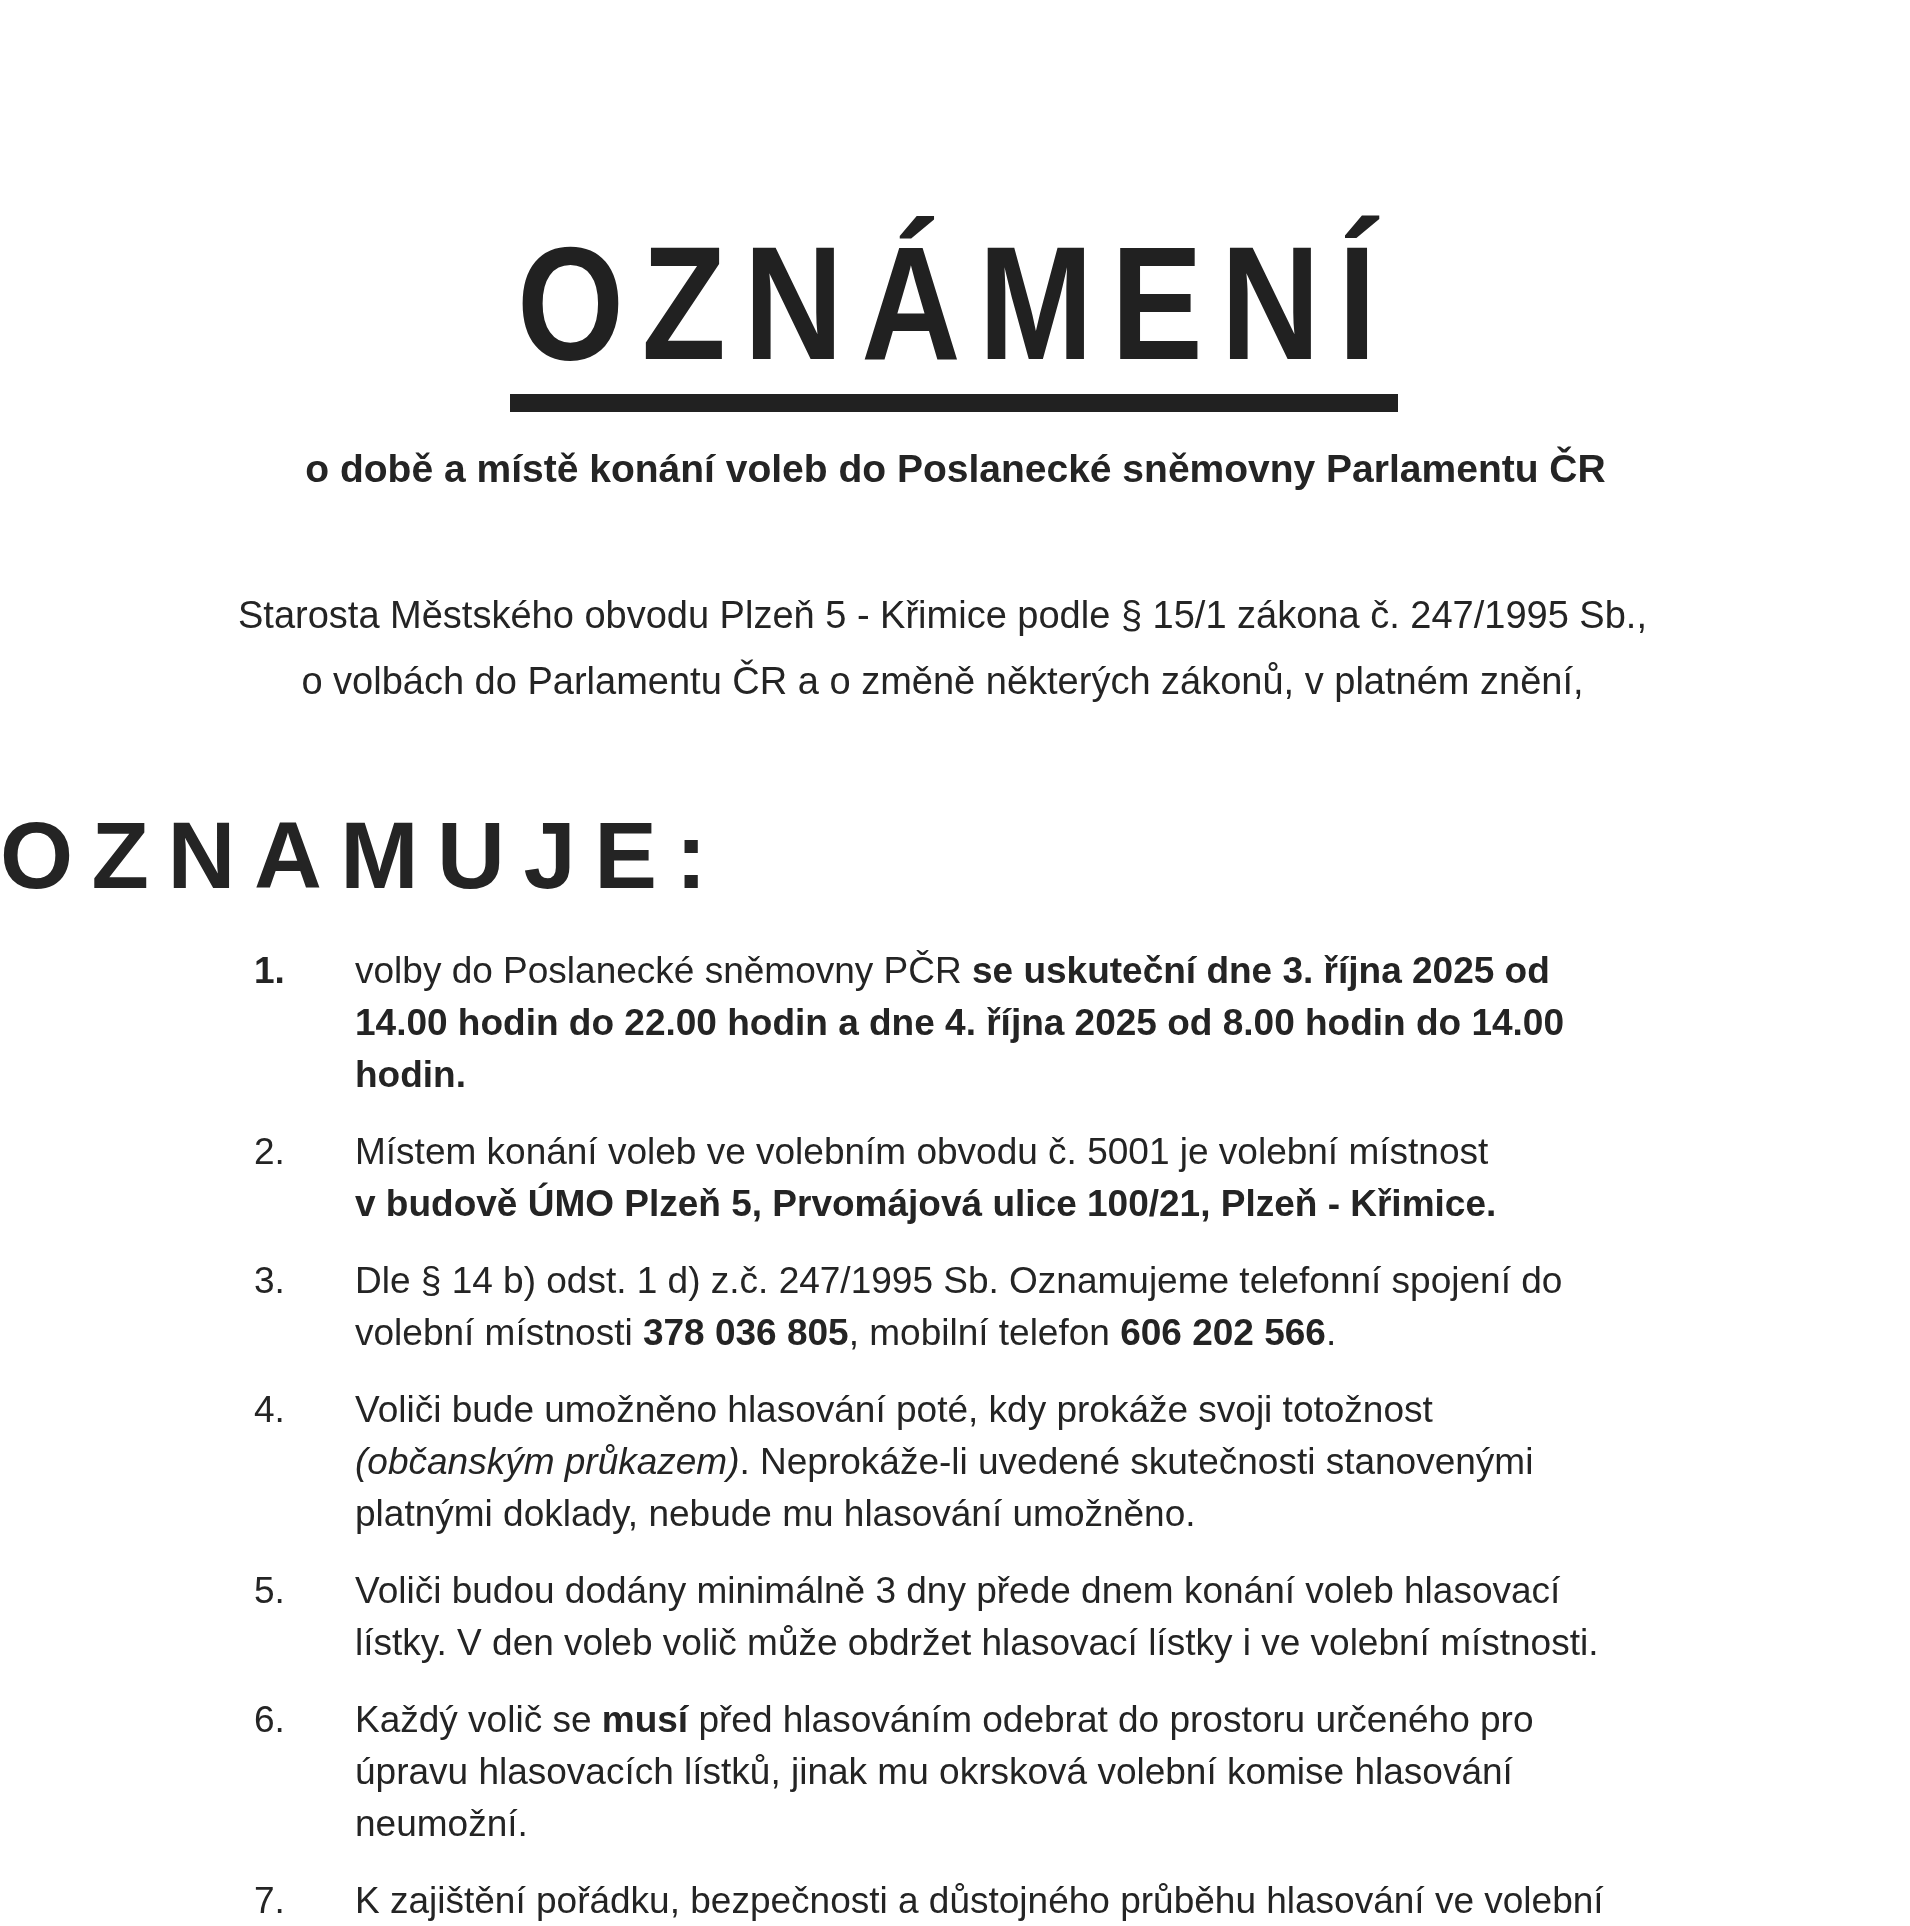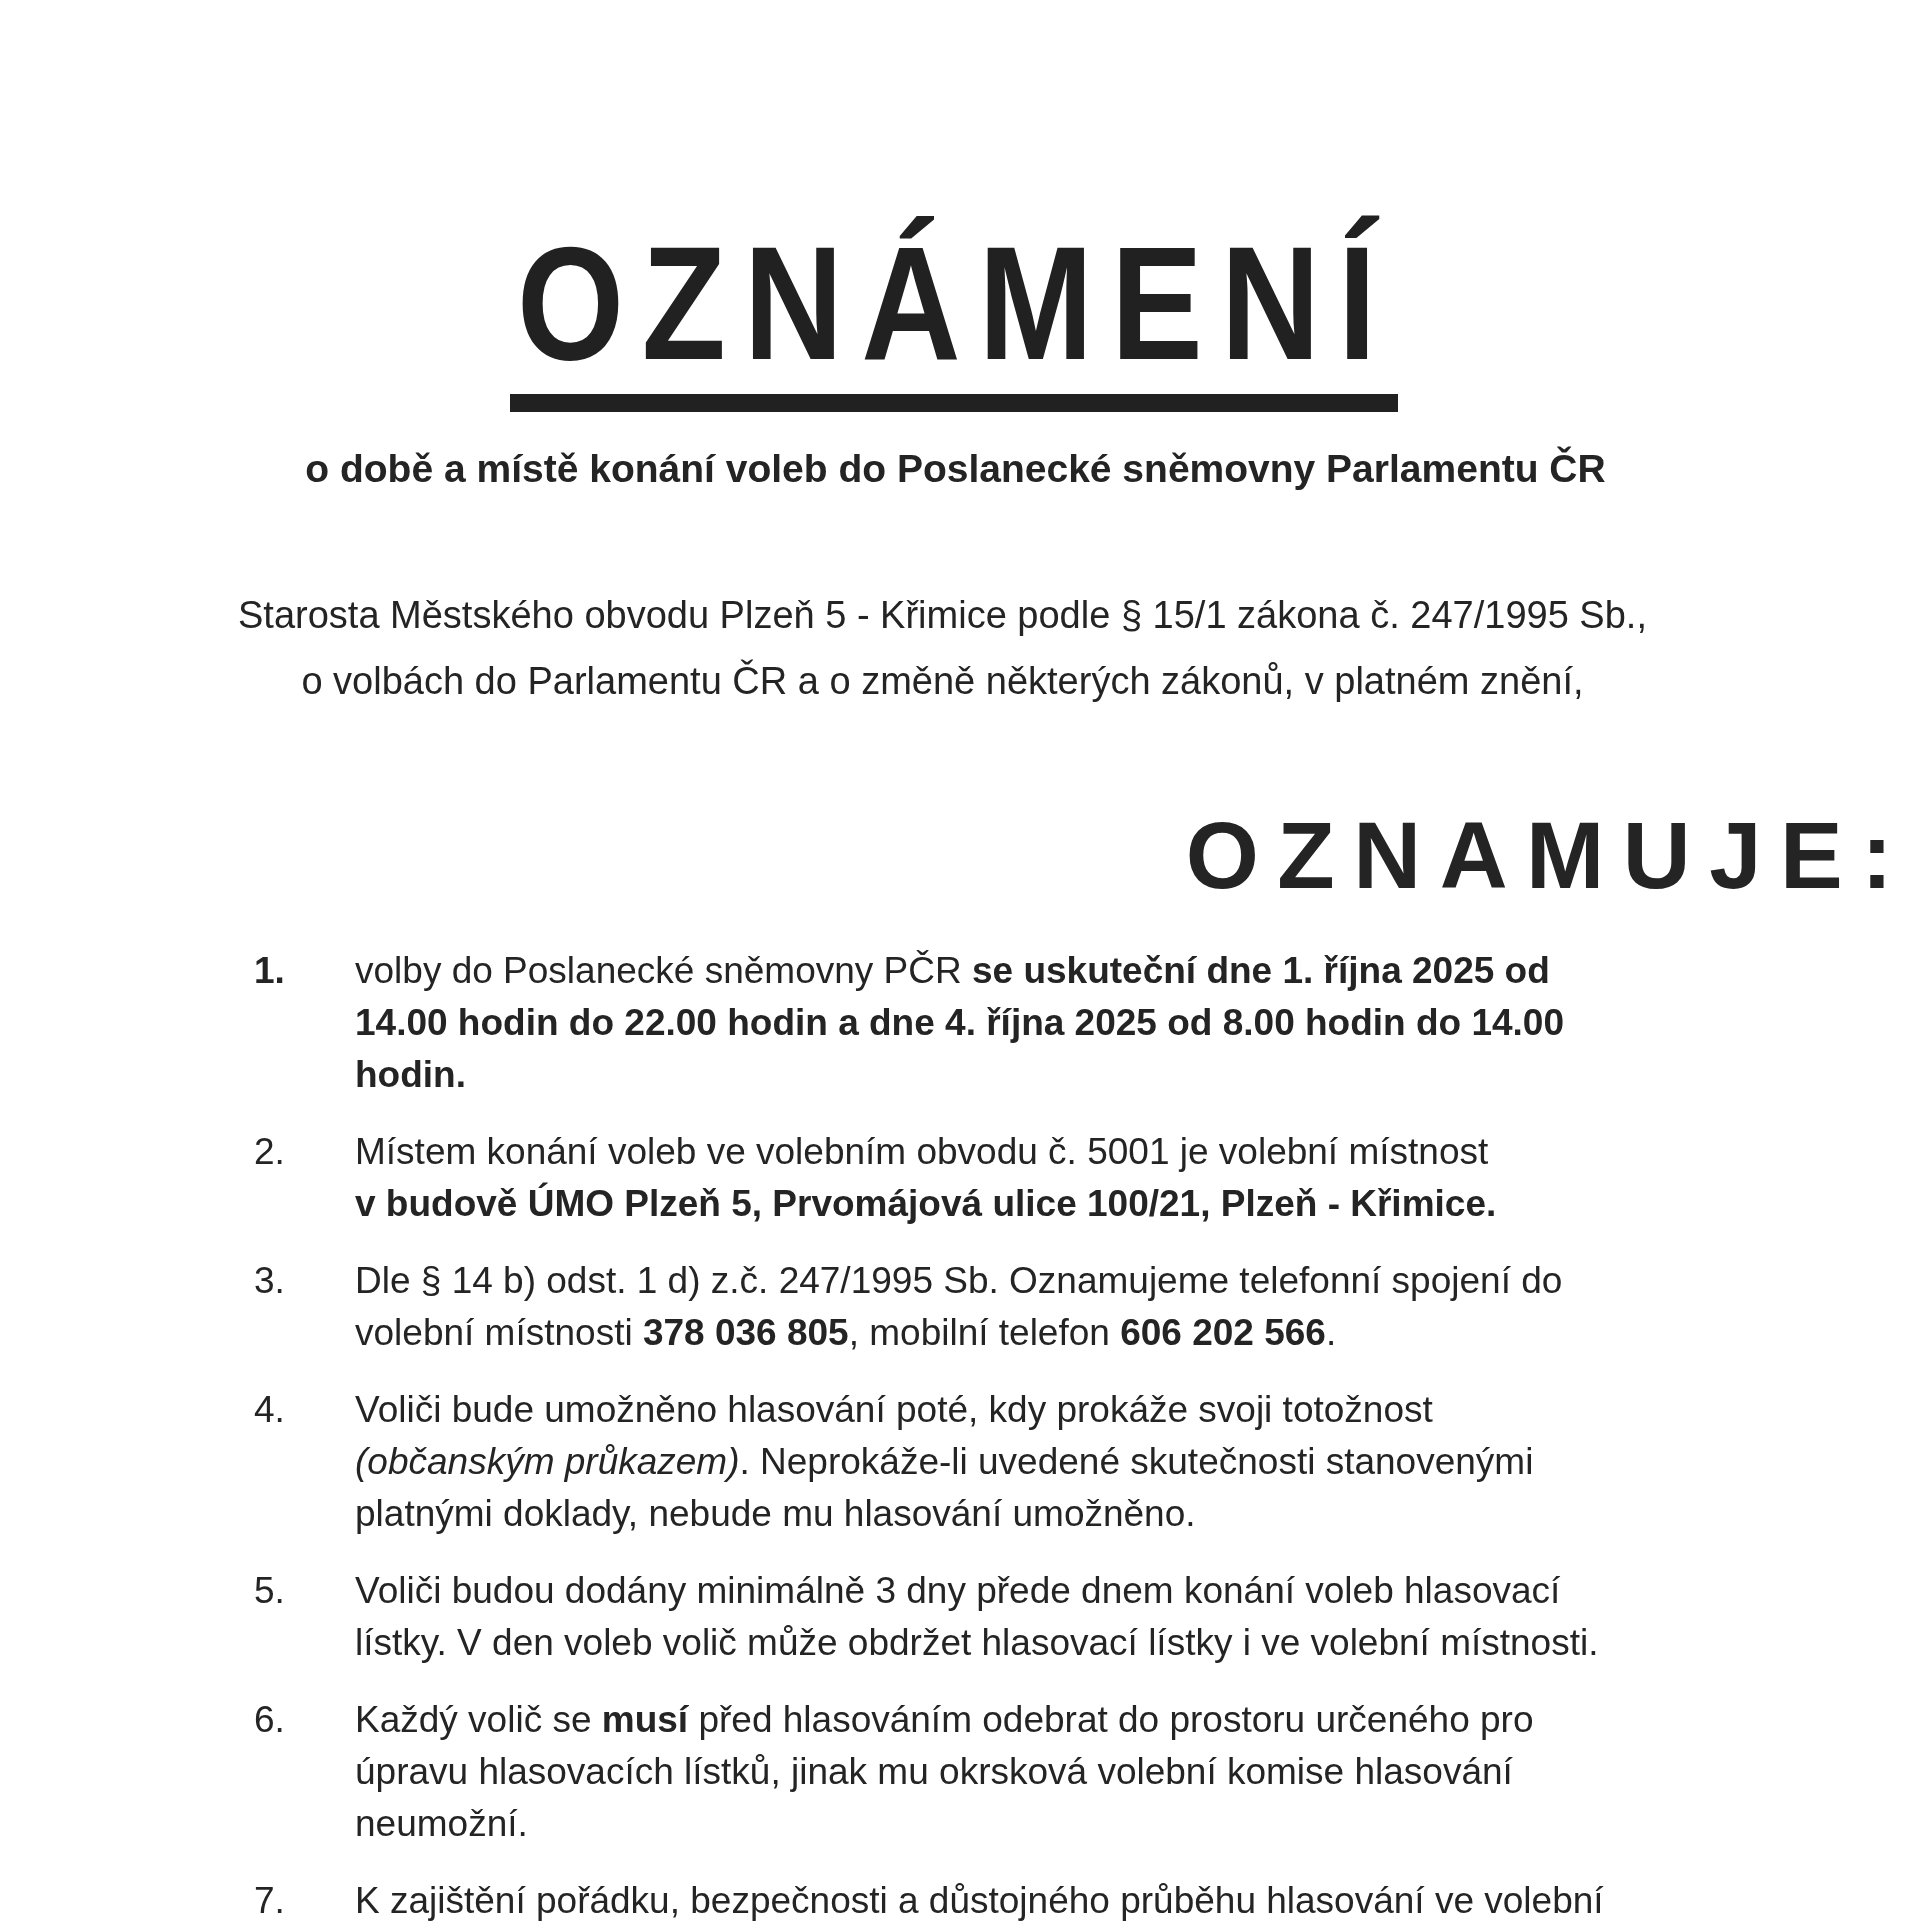--- a/index.html
+++ b/index.html
@@ -21,21 +21,21 @@
   }
   .subtitle {
     position:absolute; top:447px; left:0; width:100%; text-align:center;
     font-size:39px; font-weight:bold; white-space:nowrap;
   }
   .intro {
     position:absolute; top:582px; left:238px; font-size:38px;
   }
   .intro .line { line-height:66px; white-space:nowrap;text-align:center; }
   .announce {
-    position:absolute; top:802px; left:0; width:100%; text-align:right;
+    position:absolute; top:802px; left:0; width:100%; text-align:left;
     font-size:94px; font-weight:bold; letter-spacing:18.5px; white-space:nowrap;
   }
   .items {
     position:absolute; top:945px; left:254px; margin:0; padding:0;
     list-style:none; font-size:37px;
   }
   .item { position:relative; padding-left:101px; margin-bottom:25px; }
   .item .num { position:absolute; left:0; top:0; line-height:52px; }
   .item .line { line-height:52px; white-space:nowrap; }
 </style>
@@ -52,21 +52,21 @@
   <div class="intro">
     <div class="line">Starosta Městského obvodu Plzeň 5 - Křimice podle § 15/1 zákona č. 247/1995 Sb.,</div>
     <div class="line">o volbách do Parlamentu ČR a o změně některých zákonů, v platném znění,</div>
   </div>
 
   <div class="announce">OZNAMUJE:</div>
 
   <ol class="items" id="items-list">
       <li class="item">
         <span class="num b">1.</span>
-        <div class="line"><span class="">volby do Poslanecké sněmovny PČR </span><span class="b ">se uskuteční dne 1. října 2025 od</span></div>
+        <div class="line"><span class="">volby do Poslanecké sněmovny PČR </span><span class="b ">se uskuteční dne 3. října 2025 od</span></div>
         <div class="line"><span class="b ">14.00 hodin do 22.00 hodin a dne 4. října 2025 od 8.00 hodin do 14.00</span></div>
         <div class="line"><span class="b ">hodin.</span></div>
       </li>
       <li class="item">
         <span class="num">2.</span>
         <div class="line"><span class="">Místem konání voleb ve volebním obvodu č. 5001 je volební místnost</span></div>
         <div class="line"><span class="b ">v budově ÚMO Plzeň 5, Prvomájová ulice 100/21, Plzeň - Křimice.</span></div>
       </li>
       <li class="item">
         <span class="num">3.</span>

